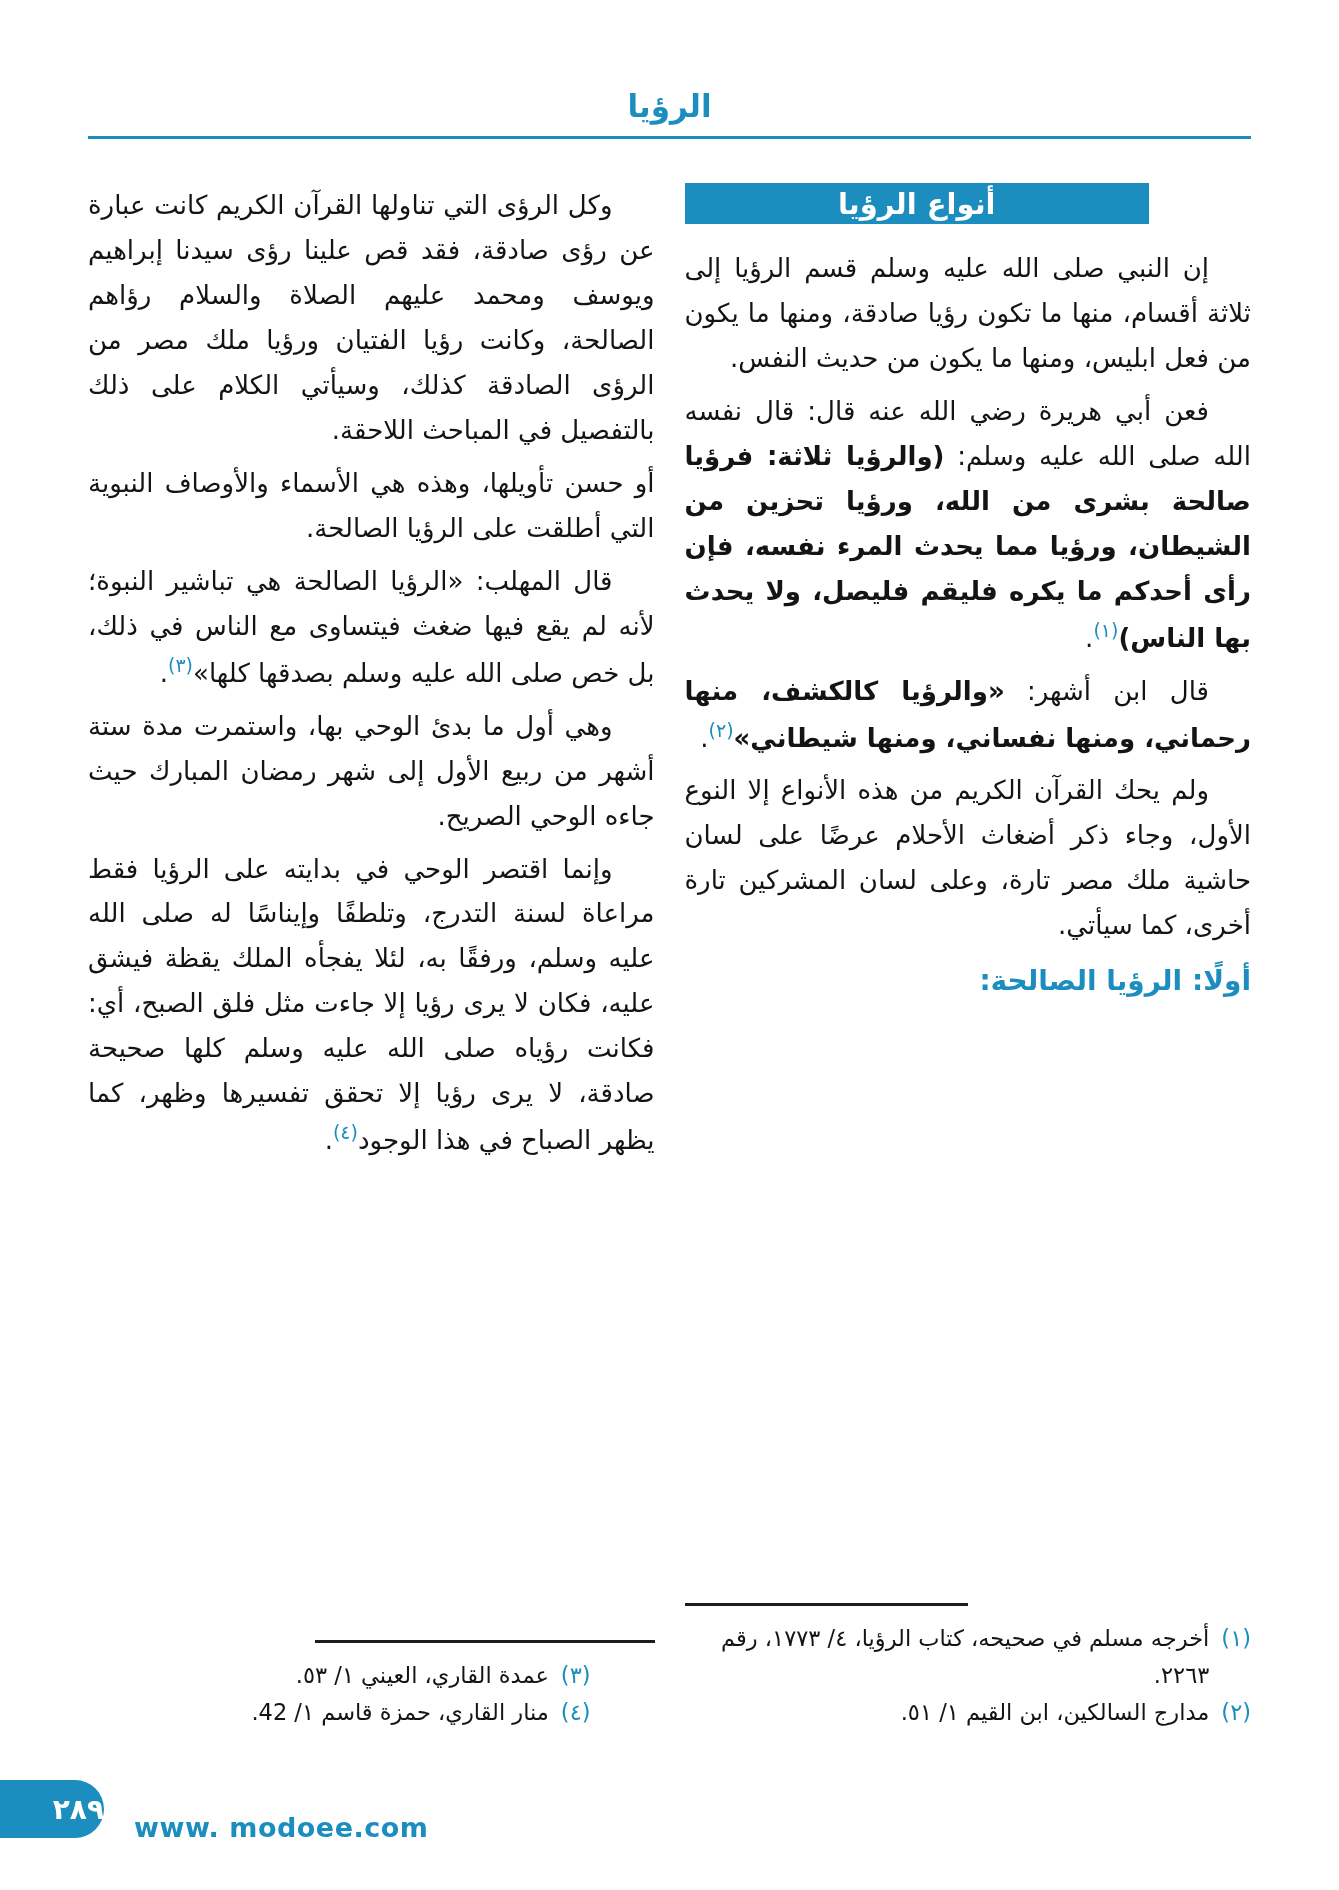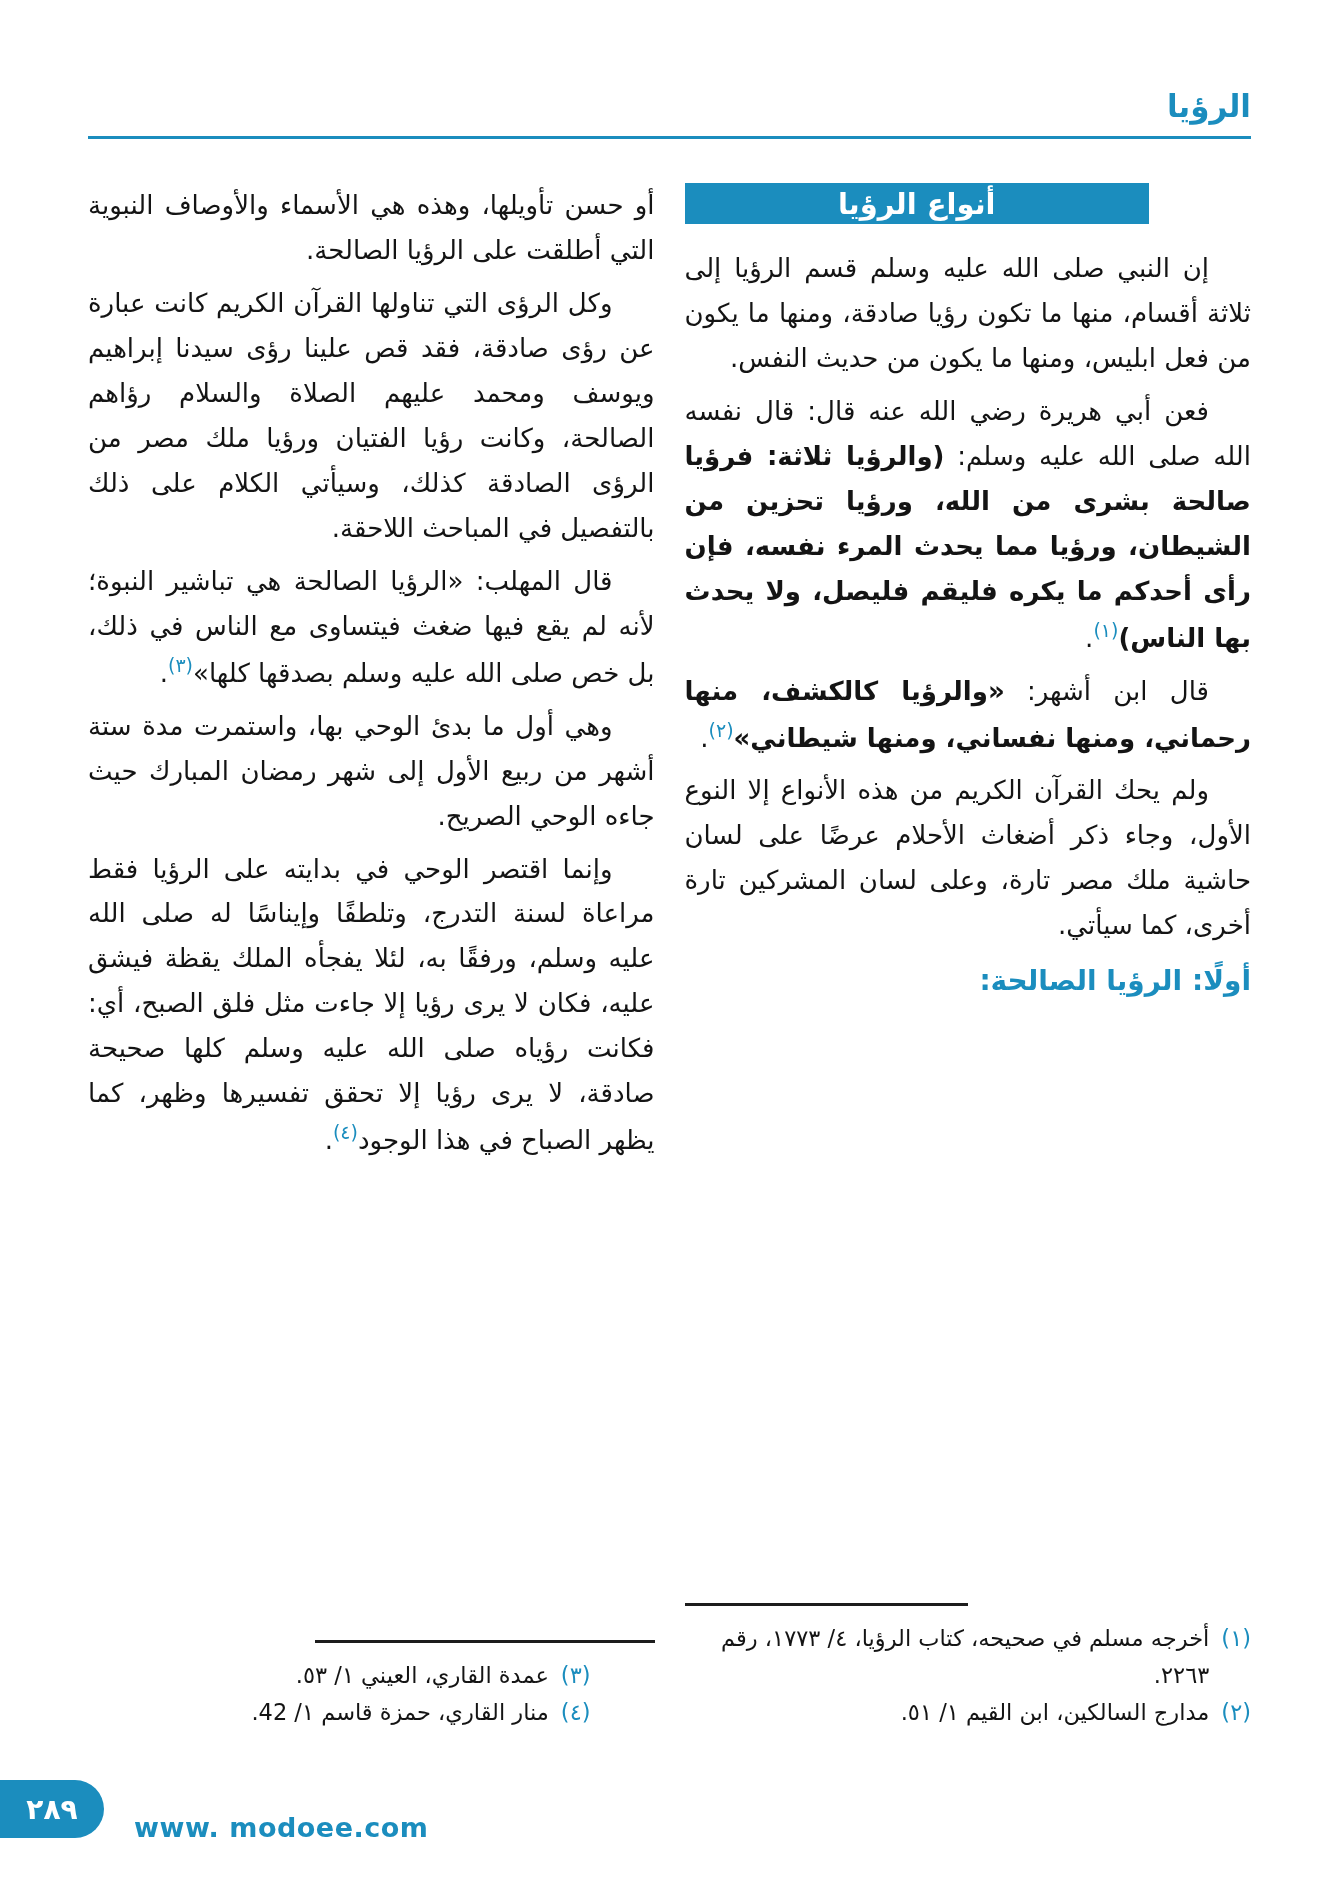--- a/index.html
+++ b/index.html
@@ -10,21 +10,21 @@
     background:#ffffff;
     direction:rtl;
     color:#141414;
     font-family:"DejaVu Sans","Liberation Sans",sans-serif;
     overflow:hidden;
     margin:0 auto;
   }
   
   .page-header { padding:86px 88px 0 88px; }
   .running-head {
-    text-align:right;
+    text-align:center;
     color:var(--accent,#1b8dbe);
     font-size:31px;
     font-weight:bold;
     line-height:1.3;
   }
   .header-rule { height:3px; background:var(--accent,#1b8dbe); margin-top:10px; }
 
   
   .columns {
     display:flex;
@@ -83,21 +83,21 @@
   .footnote { display:flex; gap:12px; align-items:flex-start; }
   .fn-num { color:var(--accent,#1b8dbe); flex:0 0 auto; }
   .fn-text { flex:1 1 auto; }
 
   
   .page-num-pill {
     position:absolute; left:0; bottom:52px;
     width:104px; height:58px;
     background:var(--accent,#1b8dbe);
     border-radius:0 30px 30px 0;
-    display:flex; align-items:center; justify-content:center;
+    display:flex; align-items:center; justify-content:flex-start;
   }
   .page-num { color:#ffffff; font-size:28px; font-weight:bold; }
   .website {
     position:absolute; left:134px; bottom:47px;
     color:var(--accent,#1b8dbe);
     font-size:27px; font-weight:bold;
     direction:ltr;
     letter-spacing:0.5px;
   }
 </style>
@@ -134,22 +134,22 @@
             <div class="footnote">
               <span class="fn-num">(٢)</span>
               <span class="fn-text">مدارج السالكين، ابن القيم ١/ ٥١.</span>
             </div>
           </div>
       </div>
     </section>
 
     <section class="col col-left">
       <div class="blocks" id="left-blocks">
+          <p class="para"><span class="run-n">وكل الرؤى التي تناولها القرآن الكريم كانت عبارة عن رؤى صادقة، فقد قص علينا رؤى سيدنا إبراهيم ويوسف ومحمد عليهم الصلاة والسلام رؤاهم الصالحة، وكانت رؤيا الفتيان ورؤيا ملك مصر من الرؤى الصادقة كذلك، وسيأتي الكلام على ذلك بالتفصيل في المباحث اللاحقة.</span></p>
           <p class="para no-indent"><span class="run-n">أو حسن تأويلها، وهذه هي الأسماء والأوصاف النبوية التي أطلقت على الرؤيا الصالحة.</span></p>
-          <p class="para"><span class="run-n">وكل الرؤى التي تناولها القرآن الكريم كانت عبارة عن رؤى صادقة، فقد قص علينا رؤى سيدنا إبراهيم ويوسف ومحمد عليهم الصلاة والسلام رؤاهم الصالحة، وكانت رؤيا الفتيان ورؤيا ملك مصر من الرؤى الصادقة كذلك، وسيأتي الكلام على ذلك بالتفصيل في المباحث اللاحقة.</span></p>
           <p class="para"><span class="run-n">قال المهلب: «الرؤيا الصالحة هي تباشير النبوة؛ لأنه لم يقع فيها ضغث فيتساوى مع الناس في ذلك، بل خص صلى الله عليه وسلم بصدقها كلها»</span><span class="run-m">(٣)</span><span class="run-n">.</span></p>
           <p class="para"><span class="run-n">وهي أول ما بدئ الوحي بها، واستمرت مدة ستة أشهر من ربيع الأول إلى شهر رمضان المبارك حيث جاءه الوحي الصريح.</span></p>
           <p class="para"><span class="run-n">وإنما اقتصر الوحي في بدايته على الرؤيا فقط مراعاة لسنة التدرج، وتلطفًا وإيناسًا له صلى الله عليه وسلم، ورفقًا به، لئلا يفجأه الملك يقظة فيشق عليه، فكان لا يرى رؤيا إلا جاءت مثل فلق الصبح، أي: فكانت رؤياه صلى الله عليه وسلم كلها صحيحة صادقة، لا يرى رؤيا إلا تحقق تفسيرها وظهر، كما يظهر الصباح في هذا الوجود</span><span class="run-m">(٤)</span><span class="run-n">.</span></p>
         </div>
       <div class="footnotes">
         <div class="fn-rule"></div>
         <div class="fn-list" id="left-fns">
             <div class="footnote">
               <span class="fn-num">(٣)</span>
               <span class="fn-text">عمدة القاري، العيني ١/ ٥٣.</span>

